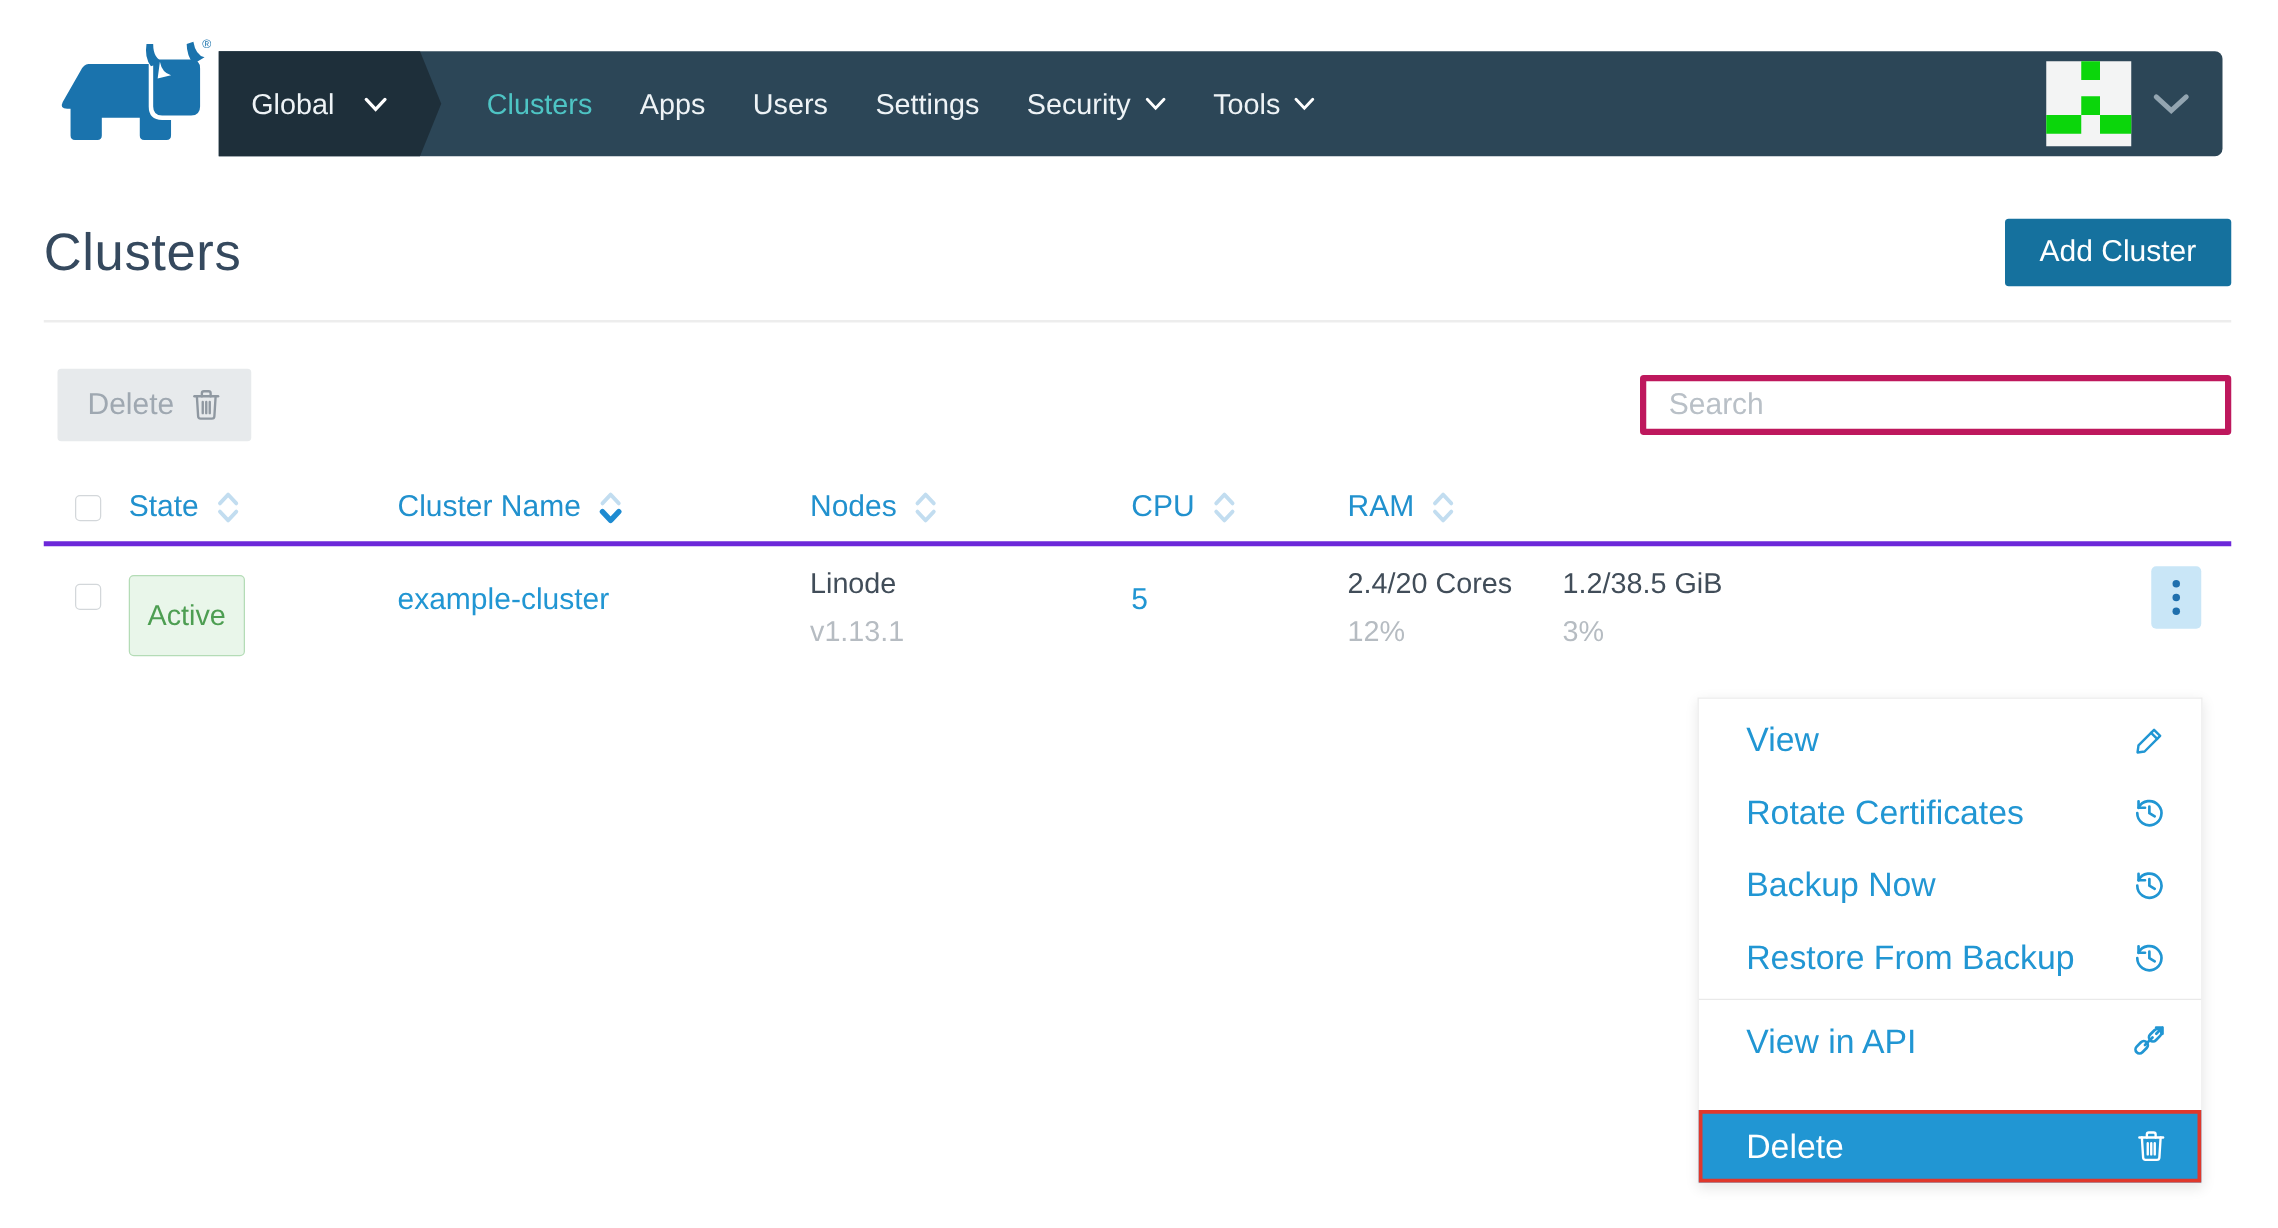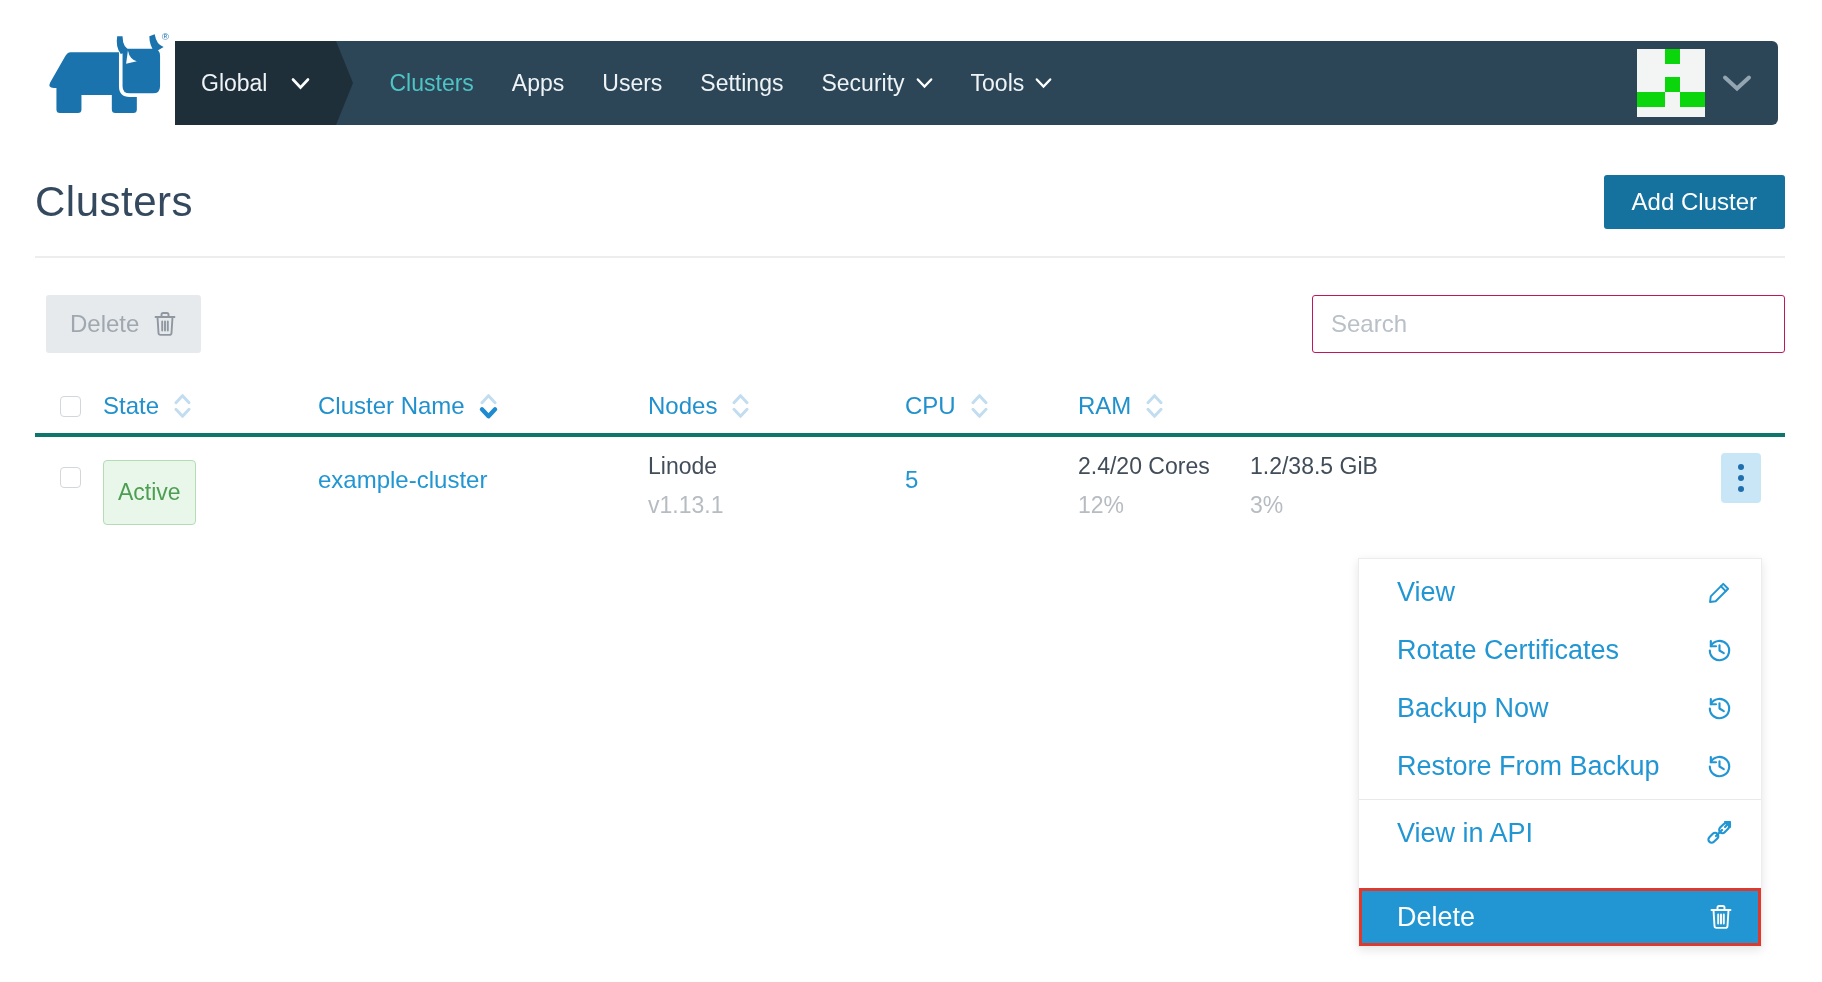--- a/index.html
+++ b/index.html
@@ -52,28 +52,28 @@
   .rule { border:none; border-top:2px solid #ededed; margin:27px 0 0; }
 
   
   .toolbar { display:flex; justify-content:space-between; align-items:center; margin-top:37px; }
   .btn-disabled {
     margin-left:11px; background:#e7eaec; color:#9fa8b1; border:none; border-radius:3px;
     height:58px; padding:0 24px; font-size:24px; font-family:inherit;
     display:flex; align-items:center; gap:14px; cursor:default;
   }
   .search {
-    width:473px; height:58px; border:1px solid #be185d; border-radius:3px;
+    width:473px; height:48px; border:5px solid #be185d; border-radius:3px;
     font-size:24px; padding:0 18px; color:#55606a; font-family:inherit; outline:none;
   }
   .search::placeholder { color:#b9c0c7; }
 
   
   .grid { display:grid; grid-template-columns:68px 215px 330px 257px 173px 172px 235px 1fr; }
-  .thead { margin-top:38px; padding-bottom:12px; border-bottom:4px solid #0f766e; align-items:center; }
+  .thead { margin-top:38px; padding-bottom:12px; border-bottom:4px solid #6d28d9; align-items:center; }
   .th { color:#2191ce; font-size:24px; display:flex; align-items:center; gap:13px; cursor:pointer; }
   .checkbox {
     width:21px; height:21px; border:1px solid #d3d7da; border-radius:4px;
     background:#fff; margin-left:25px; cursor:pointer;
   }
   .trow { padding-top:16px; align-items:start; }
   .trow .checkbox { margin-top:14px; }
   .badge {
     display:inline-block; margin-top:7px; color:#4d9e52; background:#e9f6ea;
     border:1px solid #b4dcb6; border-radius:4px; font-size:23px; padding:18px 14px;

